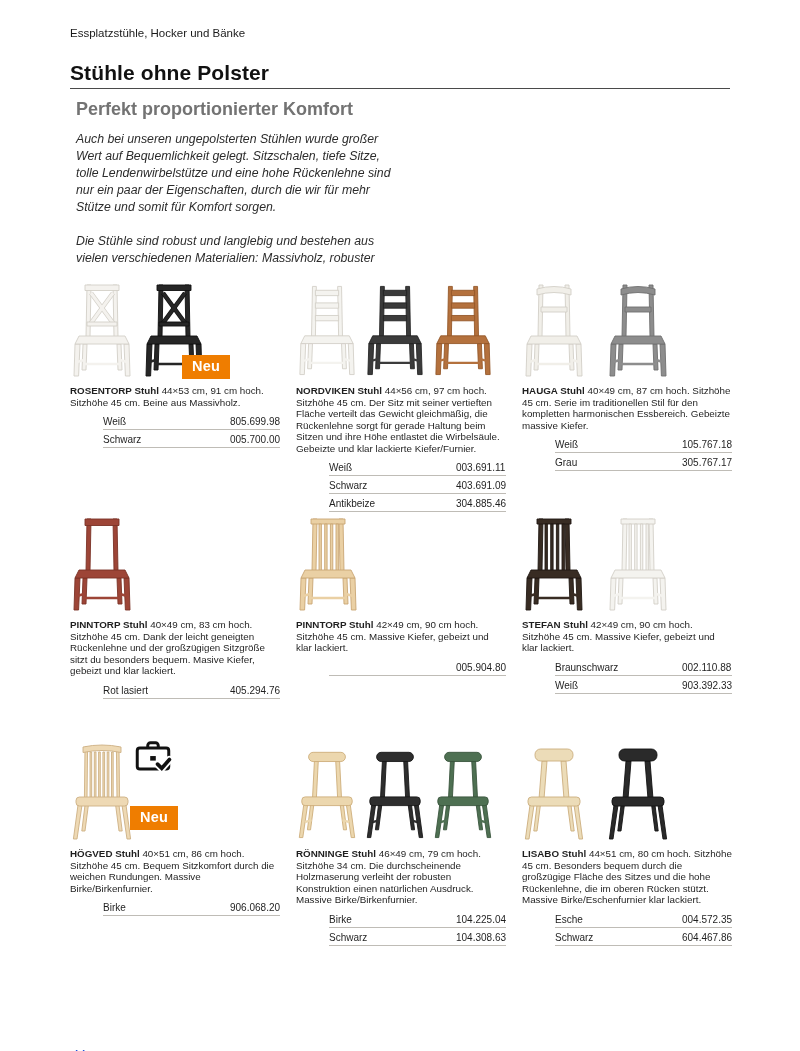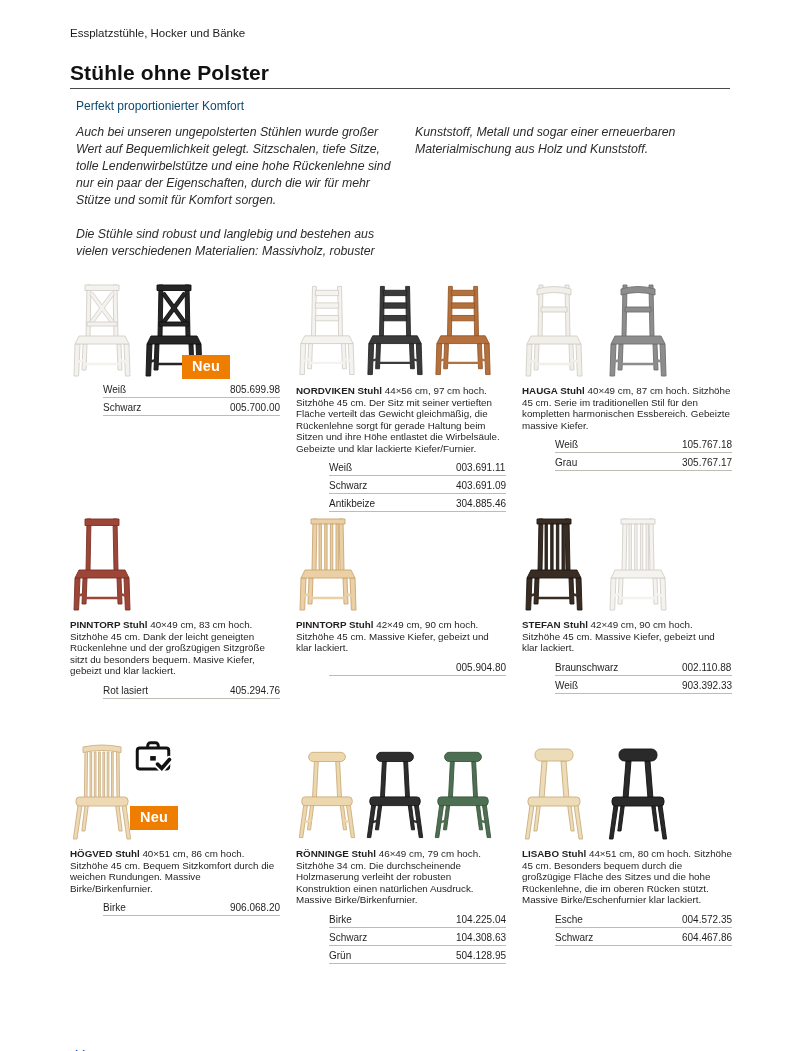--- a/index.html
+++ b/index.html
@@ -8,21 +8,21 @@
     position: relative;
     width: 800px; height: 1051px;
     font-family: "Liberation Sans", sans-serif;
     color: #1f1f1f;
     overflow: hidden;
   }
   .breadcrumb { position:absolute; left:70px; top:27px; font-size:11.5px; color:#1a1a1a; }
   .section-title { position:absolute; left:70px; top:61px; font-size:21px; font-weight:700; color:#111; letter-spacing:.1px; }
   .title-rule { position:absolute; left:70px; top:88px; width:660px; border-top:1.5px solid #4a4a4a; }
   .intro { position:absolute; left:76px; top:99px; width:656px; }
-  .intro-heading { font-size:12px; font-weight:400; color:#0c4a6e; margin-bottom:11px; }
+  .intro-heading { font-size:18px; font-weight:700; color:#737373; margin-bottom:11px; }
   .intro-cols { display:flex; gap:22px; }
   .intro-col { width:317px; font-size:12.3px; line-height:17px; color:#2c2c2c; }
   .intro-col p { margin-bottom:17px;font-style:italic; }
 
   .grid {
     position:absolute; left:70px; top:276px; width:662px;
     display:grid; grid-template-columns:210px 210px 210px;
     column-gap:16px; grid-template-rows:230px 225px auto;
     align-items:start;
   }
@@ -52,21 +52,20 @@
 <div class="title-rule"></div>
 
 <div class="intro">
   <h2 class="intro-heading">Perfekt proportionierter Komfort</h2>
   <div class="intro-cols">
     <div class="intro-col">
       <p>Auch bei unseren ungepolsterten Stühlen wurde großer Wert auf Bequemlichkeit gelegt. Sitzschalen, tiefe Sitze, tolle Lendenwirbelstütze und eine hohe Rückenlehne sind nur ein paar der Eigenschaften, durch die wir für mehr Stütze und somit für Komfort sorgen.</p>
       <p>Die Stühle sind robust und langlebig und bestehen aus vielen verschiedenen Materialien: Massivholz, robuster</p>
     </div>
     <div class="intro-col">
-      <p>Kunststoff, Metall und sogar einer erneuerbaren Materialmischung aus Holz und Kunststoff.</p>
     </div>
   </div>
 </div>
 
 <div class="grid" id="grid">
     <article class="card r1">
       <div class="imgbox" style="gap: 8px;">
         <svg width="64" height="100" viewBox="0 0 64 100" xmlns="http://www.w3.org/2000/svg">
           <polygon points="17,5 21,5 20,57 16,57" fill="#f4f2ee" stroke="#d2cfc7" stroke-width="0.9" stroke-linejoin="round"></polygon>
           <polygon points="43,5 47,5 48,57 44,57" fill="#f4f2ee" stroke="#d2cfc7" stroke-width="0.9" stroke-linejoin="round"></polygon>
@@ -98,20 +97,21 @@
           <polygon points="54,64 59,64 60,96 55.4,96" fill="#262626" stroke="#101010" stroke-width="0.9" stroke-linejoin="round"></polygon>
           <polygon points="13,64 17,64 16,90 12,90" fill="#262626" stroke="#101010" stroke-width="0.9" stroke-linejoin="round"></polygon>
           <polygon points="47,64 51,64 52,90 48,90" fill="#262626" stroke="#101010" stroke-width="0.9" stroke-linejoin="round"></polygon>
           <line x1="7" y1="82" x2="14" y2="80" stroke="#262626" stroke-width="2.4"></line>
           <line x1="50" y1="80" x2="57" y2="82" stroke="#262626" stroke-width="2.4"></line>
           <line x1="14" y1="84" x2="50" y2="84" stroke="#262626" stroke-width="2.4"></line>
           <polygon points="9,56 55,56 59,64 5,64" fill="#262626" stroke="#101010" stroke-width="0.9" stroke-linejoin="round"></polygon>
         </svg>
         <span class="badge badge-a">Neu</span>
       </div>
+      <p class="desc"><b>ROSENTORP Stuhl</b> <span>44×53 cm, 91 cm hoch. Sitzhöhe 45 cm. Beine aus Massivholz.</span></p>
       <div class="variants">
         <div class="vrow"><span class="vlabel">Weiß</span><span class="vnum">805.699.98</span></div>
         <div class="vrow"><span class="vlabel">Schwarz</span><span class="vnum">005.700.00</span></div>
       </div>
     </article>
     <article class="card r1">
       <div class="imgbox" style="gap: 6px;">
         <svg width="62" height="100" viewBox="0 0 64 100" xmlns="http://www.w3.org/2000/svg">
           <polygon points="17,5 21,5 20,57 16,57" fill="#f4f3ef" stroke="#d2cfc7" stroke-width="0.9" stroke-linejoin="round"></polygon>
           <polygon points="43,5 47,5 48,57 44,57" fill="#f4f3ef" stroke="#d2cfc7" stroke-width="0.9" stroke-linejoin="round"></polygon>
@@ -359,21 +359,20 @@
           <polygon points="45.6,62 49,62 52.2,88 49,88" fill="#4e7052" stroke="#37533b" stroke-width="0.9" stroke-linejoin="round"></polygon>
           <line x1="9" y1="80" x2="16" y2="78" stroke="#4e7052" stroke-width="2.4"></line>
           <line x1="48" y1="78" x2="55" y2="80" stroke="#4e7052" stroke-width="2.4"></line>
           <rect x="6" y="54" width="52" height="9" rx="3.5" fill="#4e7052" stroke="#37533b" stroke-width="0.9" stroke-linejoin="round"></rect>
         </svg>
       </div>
       <p class="desc"><b>RÖNNINGE Stuhl</b> <span>46×49 cm, 79 cm hoch. Sitzhöhe 34 cm. Die durchscheinende Holzmaserung verleiht der robusten Konstruktion einen natürlichen Ausdruck. Massive Birke/Birkenfurnier.</span></p>
       <div class="variants">
         <div class="vrow"><span class="vlabel">Birke</span><span class="vnum">104.225.04</span></div>
         <div class="vrow"><span class="vlabel">Schwarz</span><span class="vnum">104.308.63</span></div>
-        <div class="vrow"><span class="vlabel">Grün</span><span class="vnum">504.128.95</span></div>
       </div>
     </article>
     <article class="card r3">
       <div class="imgbox" style="gap: 20px;">
         <svg width="64" height="100" viewBox="0 0 64 100" xmlns="http://www.w3.org/2000/svg">
           <polygon points="20,18 25,18 22,56 17,56" fill="#ecdcb8" stroke="#ccae7e" stroke-width="0.9" stroke-linejoin="round"></polygon>
           <polygon points="39,18 44,18 47,56 42,56" fill="#ecdcb8" stroke="#ccae7e" stroke-width="0.9" stroke-linejoin="round"></polygon>
           <rect x="13" y="6" width="38" height="12" rx="5.5" fill="#ecdcb8" stroke="#ccae7e" stroke-width="0.9" stroke-linejoin="round"></rect>
           <polygon points="8,62 12,62 7,96 3.4,96" fill="#ecdcb8" stroke="#ccae7e" stroke-width="0.9" stroke-linejoin="round"></polygon>
           <polygon points="52,62 56,62 60.6,96 57,96" fill="#ecdcb8" stroke="#ccae7e" stroke-width="0.9" stroke-linejoin="round"></polygon>

